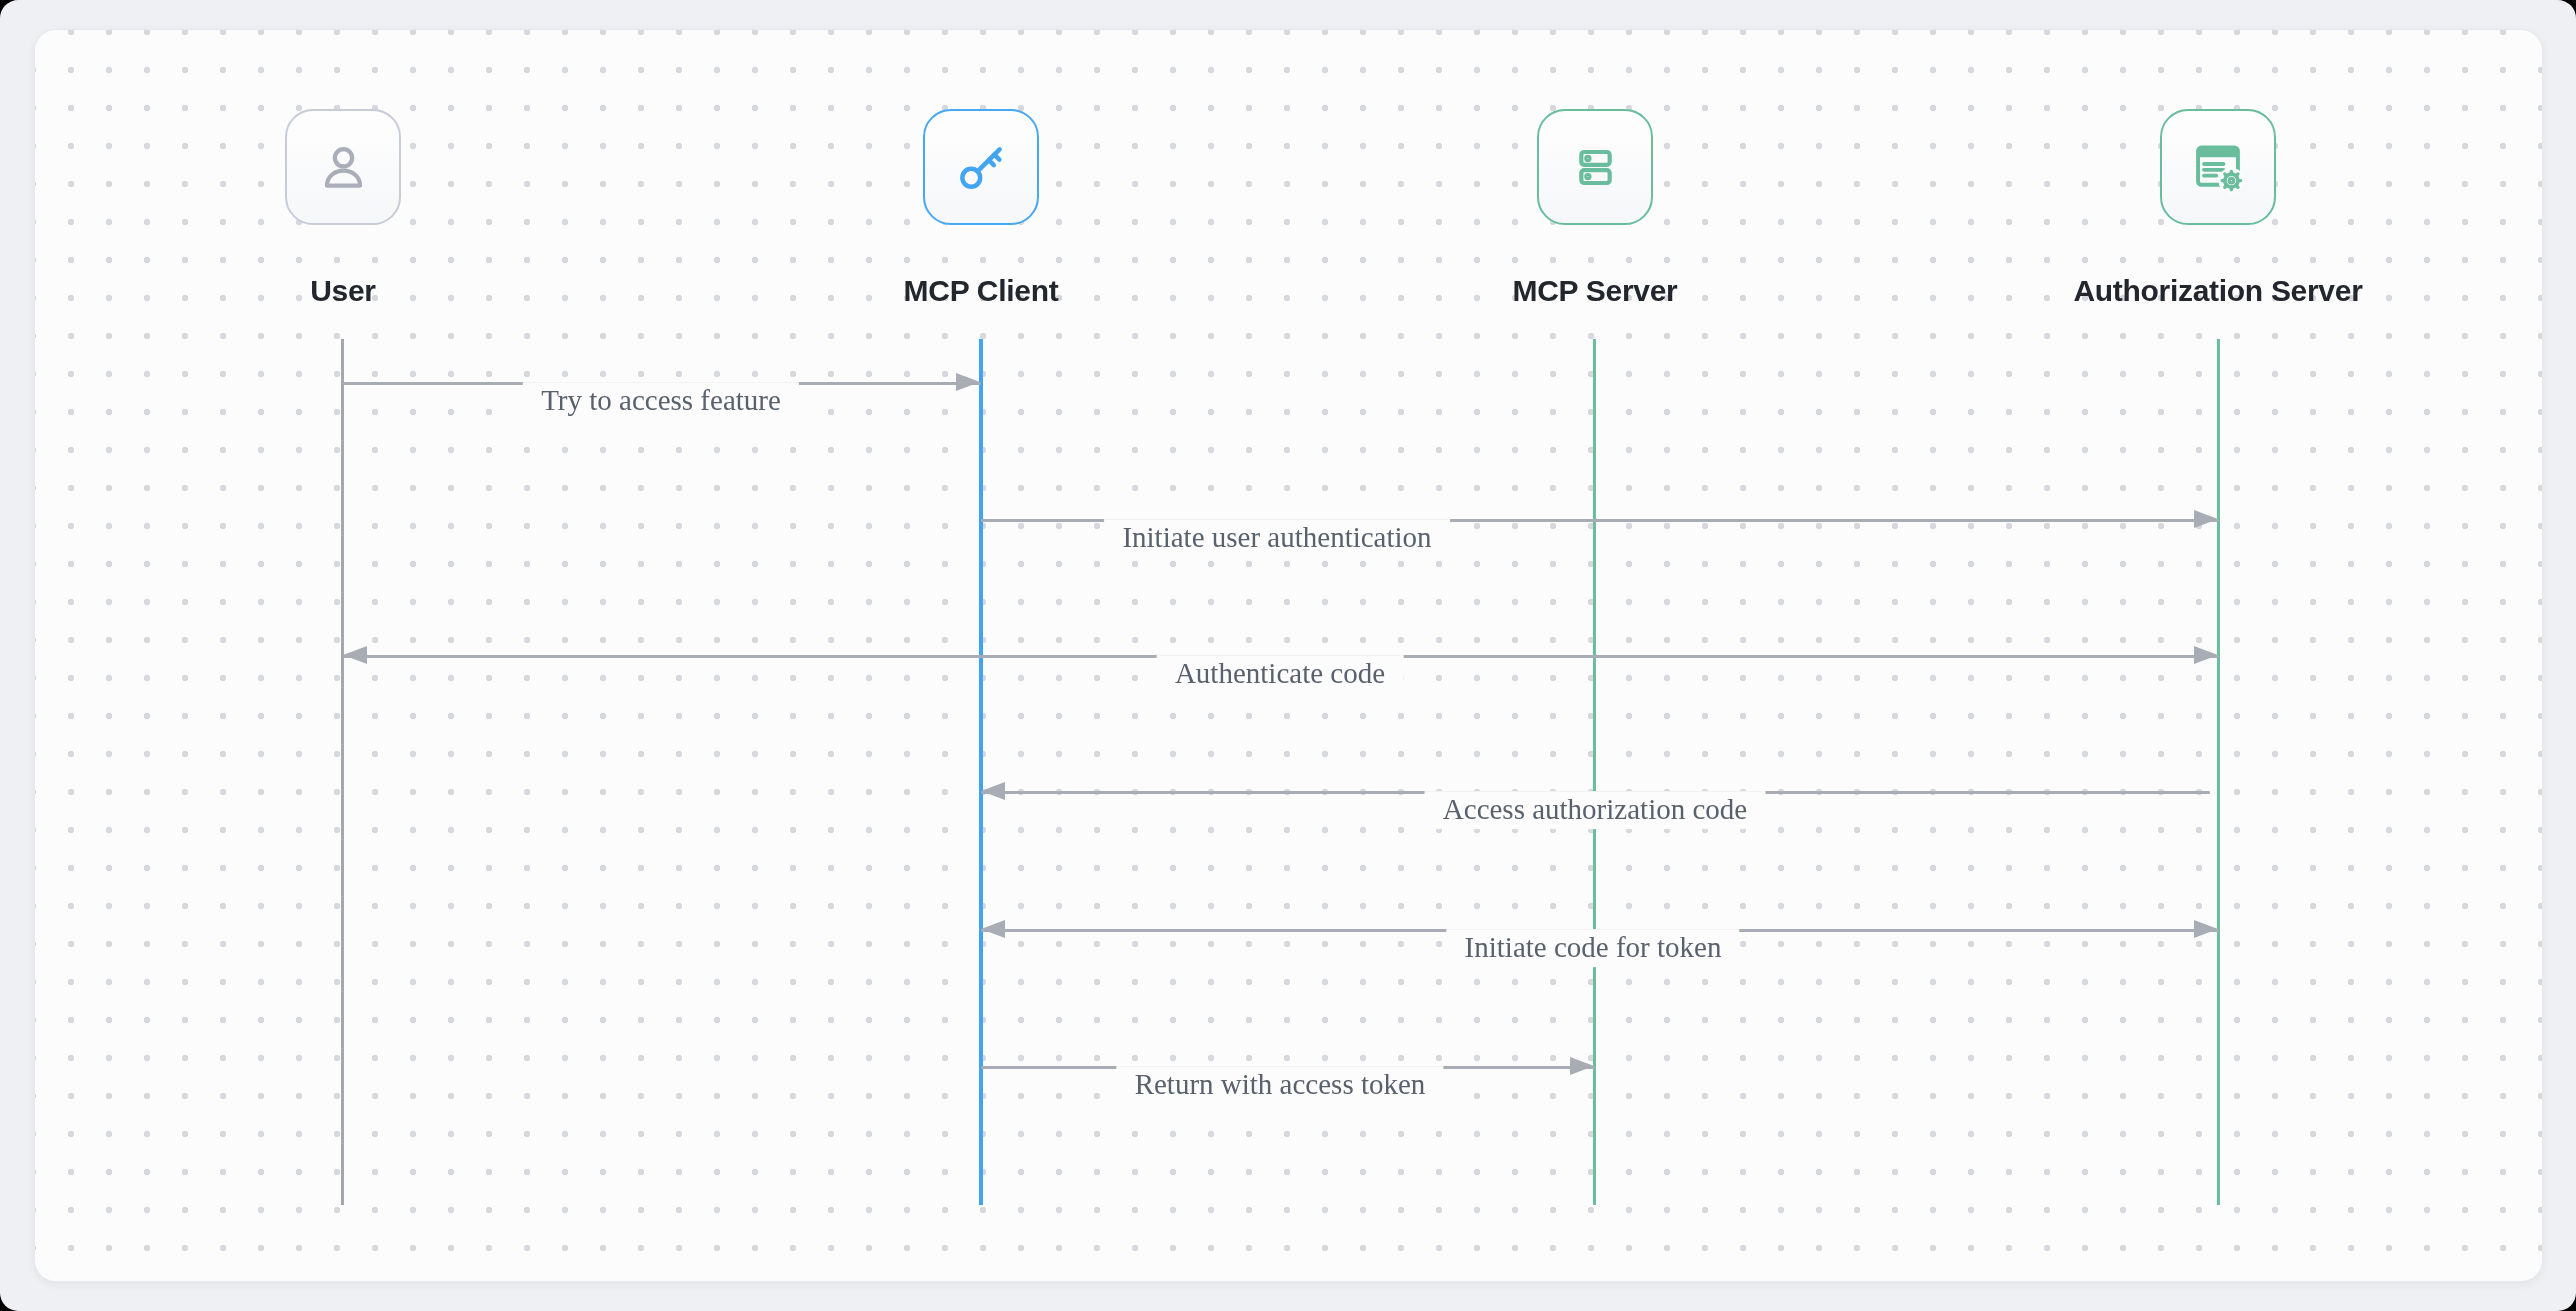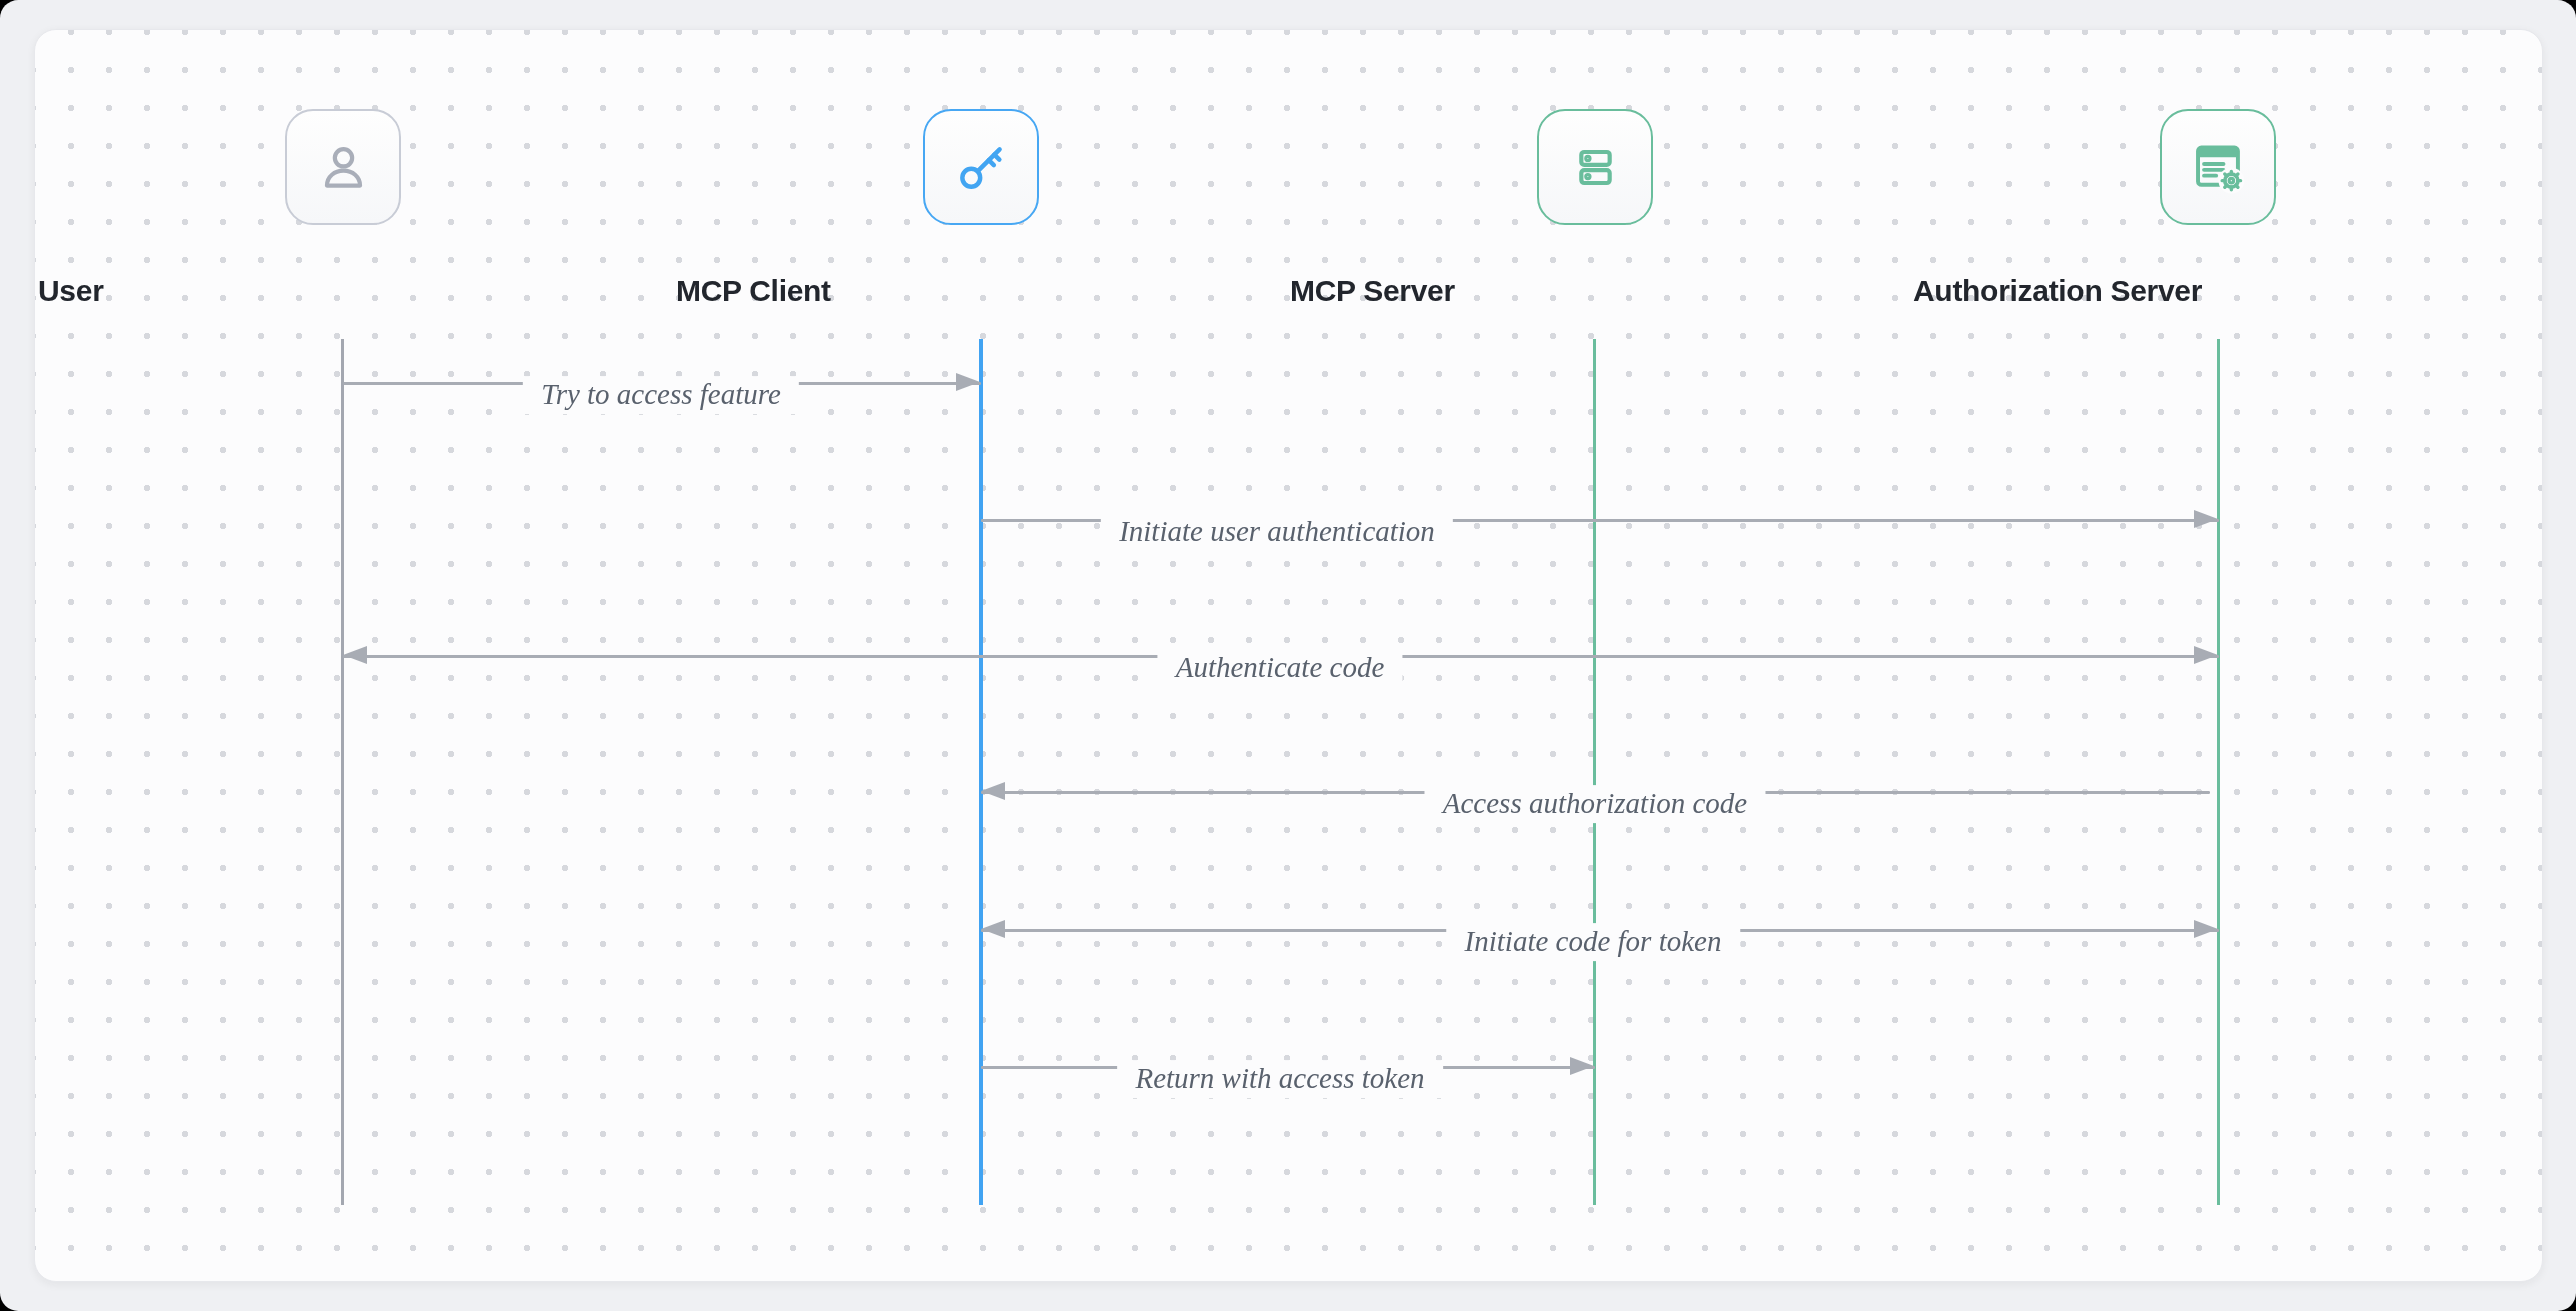--- a/index.html
+++ b/index.html
@@ -34,21 +34,21 @@
     width:116px; height:116px;
     border-radius:28px;
     background:linear-gradient(180deg,#fefefe 0%, #f6f7f9 100%);
     display:flex; align-items:center; justify-content:center;
   }
   .actor-box.gray  { border:2.4px solid #c8ccd6; }
   .actor-box.blue  { border:2.4px solid #47a7f3; }
   .actor-box.green { border:2.4px solid #69bd9c; }
   .actor-label {
     position:absolute; top:244px; left:-305px;
-    width:610px; 
+    width:610px; text-align:center;
     font-size:30px; font-weight:700; color:#22262d;
     letter-spacing:-0.3px;
     white-space:nowrap;
   }
 
   
   .lifeline { position:absolute; top:309px; height:866px; z-index:1; }
   .lifeline.gray  { width:3.1px; background:#a3a7b0; }
   .lifeline.blue  { width:3.7px; background:#41a3f2; }
   .lifeline.green { width:3.1px; background:#6abd9d; }
@@ -64,24 +64,23 @@
     border-top:9.8px solid rgba(0,0,0,0);
     border-bottom:9.8px solid rgba(0,0,0,0);
     border-left:24.4px solid #a8acb4;
   }
   .arrowhead.left {
     border-top:9.8px solid rgba(0,0,0,0);
     border-bottom:9.8px solid rgba(0,0,0,0);
     border-right:24.4px solid #a8acb4;
   }
   .msg-label {
-    position:absolute; top:12px;
+    position:absolute; top:18px;
     transform:translate(-50%,-50%);
     font-family:"Liberation Serif", serif;
-    font-style:italic;
     font-size:29px; color:#59616d;
     background:#fcfcfd;
     padding:2.4px 18.3px;
     white-space:nowrap;
     z-index:3;
   }
 
   svg { display:block; }
 </style>
 </head>

